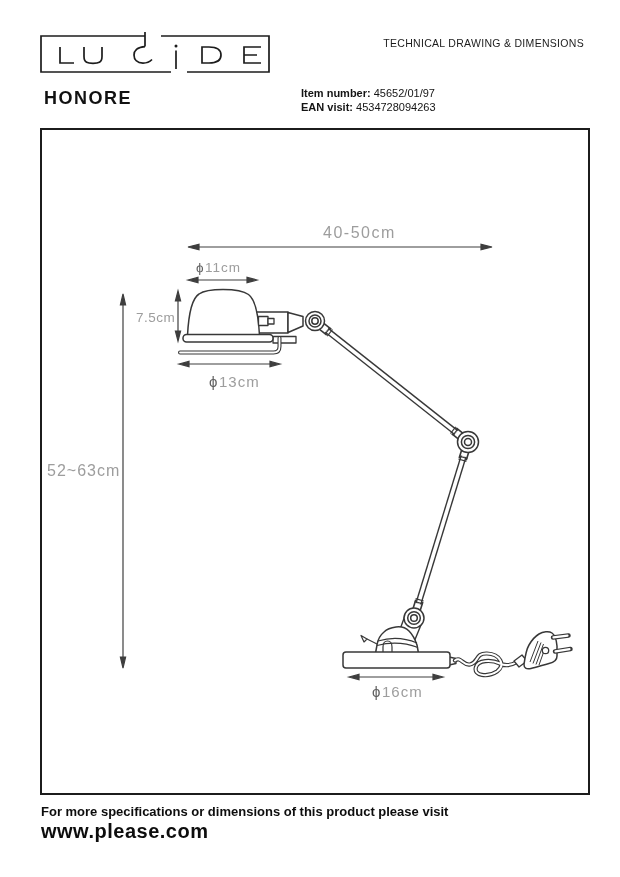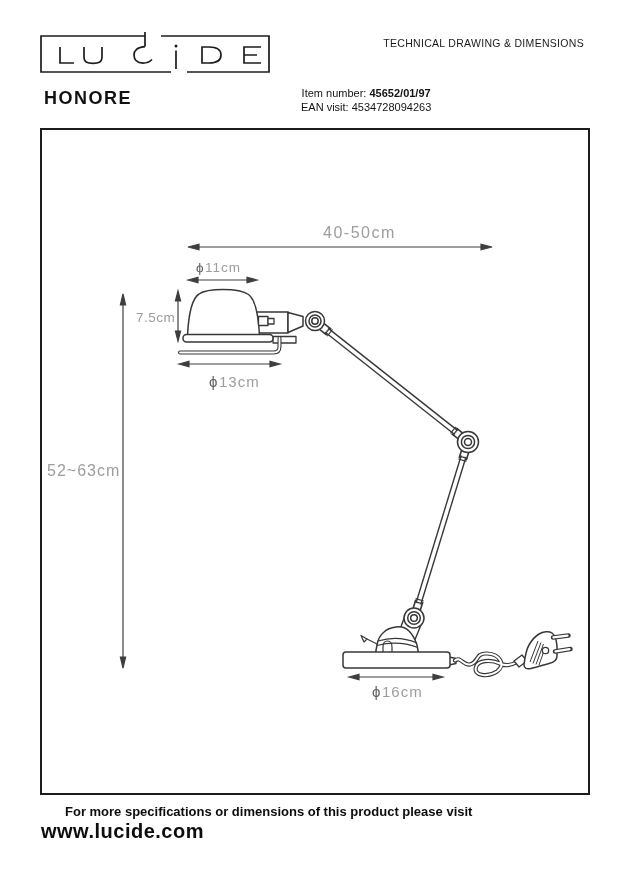--- a/index.html
+++ b/index.html
@@ -1,42 +1,42 @@
 <!DOCTYPE html>
 <html><head>
 <meta charset="utf-8">
 <style>
   html,body{margin:0;padding:0;background:#fff;}
   #page{
     position:relative;width:620px;height:877px;background:#ffffff;
-    font-family:"Liberation Sans",sans-serif;overflow:hidden;text-align:center;
+    font-family:"Liberation Sans",sans-serif;overflow:hidden;
   }
   
   #logo-box{position:absolute;left:40px;top:28px;width:232px;height:50px;}
   #doc-type{
     position:absolute;right:36px;top:37px;font-size:10.5px;letter-spacing:.3px;
     color:#1c1c1c;font-weight:400;
   }
   #product-name{
     position:absolute;left:44px;top:88px;font-size:18px;font-weight:bold;
     letter-spacing:1.5px;color:#111;
   }
   #codes{position:absolute;left:301px;top:87px;font-size:11px;color:#141414;line-height:13.5px;}
-  #codes .lbl{font-weight:normal;}
-  #codes .val-item{font-weight:bold;margin-top:12px;}
+  #codes .lbl{font-weight:bold;}
+  #codes .val-item{font-weight:normal;margin-top:12px;}
   #codes .val-ean{font-weight:400;}
   
   #frame{
     position:absolute;left:40px;top:128px;width:550px;height:667px;
     border:2px solid #1c1c1c;box-sizing:border-box;background:#fff;
   }
   #drawing-svg{position:absolute;left:0;top:0;width:620px;height:877px;}
   
   #footer-note{
-    position:absolute;left:41px;top:804px;font-size:13px;font-weight:bold;color:#0d0d0d;margin-left:24px;
+    position:absolute;left:41px;top:804px;font-size:13px;font-weight:bold;color:#0d0d0d;
   }
   #footer-site{
     position:absolute;left:41px;top:820px;font-size:20px;font-weight:bold;color:#0d0d0d;
     letter-spacing:.5px;text-decoration:none;
   }
 </style>
 </head>
 <body>
 
 <div id="page">
@@ -239,15 +239,15 @@
           <line x1="553" y1="637.5" x2="568.5" y2="635.5" stroke-width="4.5" stroke-linecap="round"></line>
           <line x1="553.5" y1="637.4" x2="567.5" y2="635.7" stroke="#fff" stroke-width="2.2" stroke-linecap="round"></line>
           <line x1="555" y1="651.5" x2="570.5" y2="649" stroke-width="4.5" stroke-linecap="round"></line>
           <line x1="555.5" y1="651.3" x2="569.5" y2="649.2" stroke="#fff" stroke-width="2.2" stroke-linecap="round"></line>
         </g>
       </g>
     </g>
   </svg>
 
   <div id="footer-note">For more specifications or dimensions of this product please visit</div>
-  <a id="footer-site" href="#">www.lucide.com</a>
+  <a id="footer-site" href="#">www.please.com</a>
 
 </div>
 
 </body></html>

